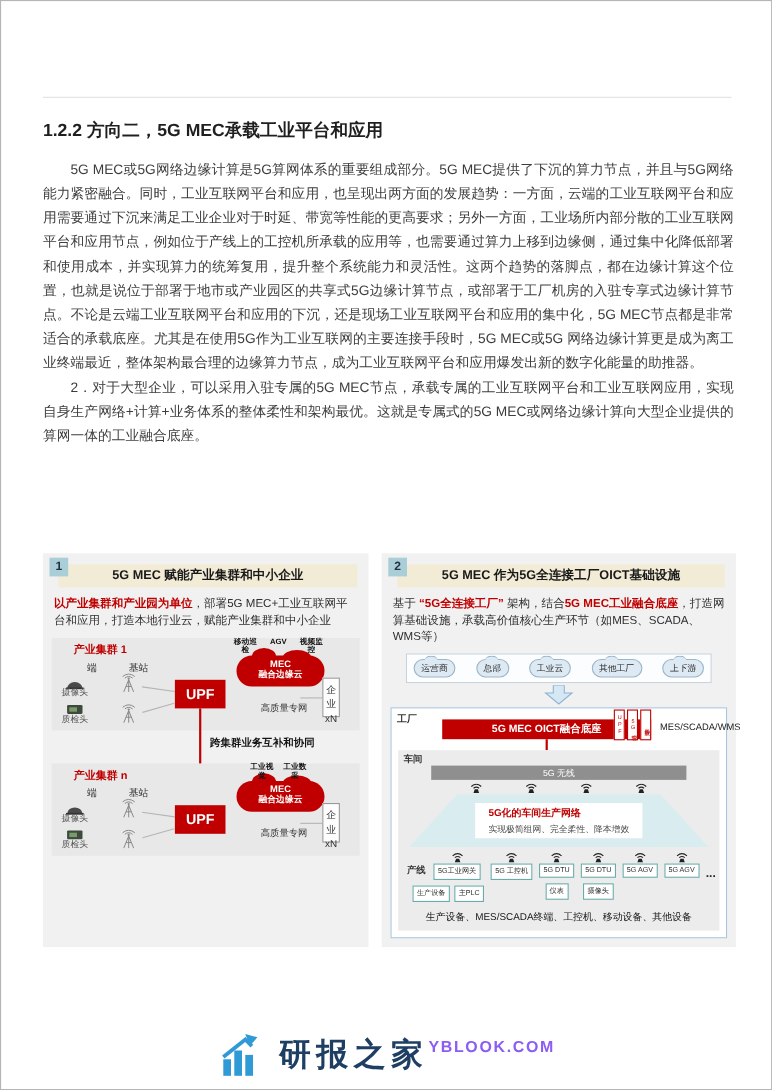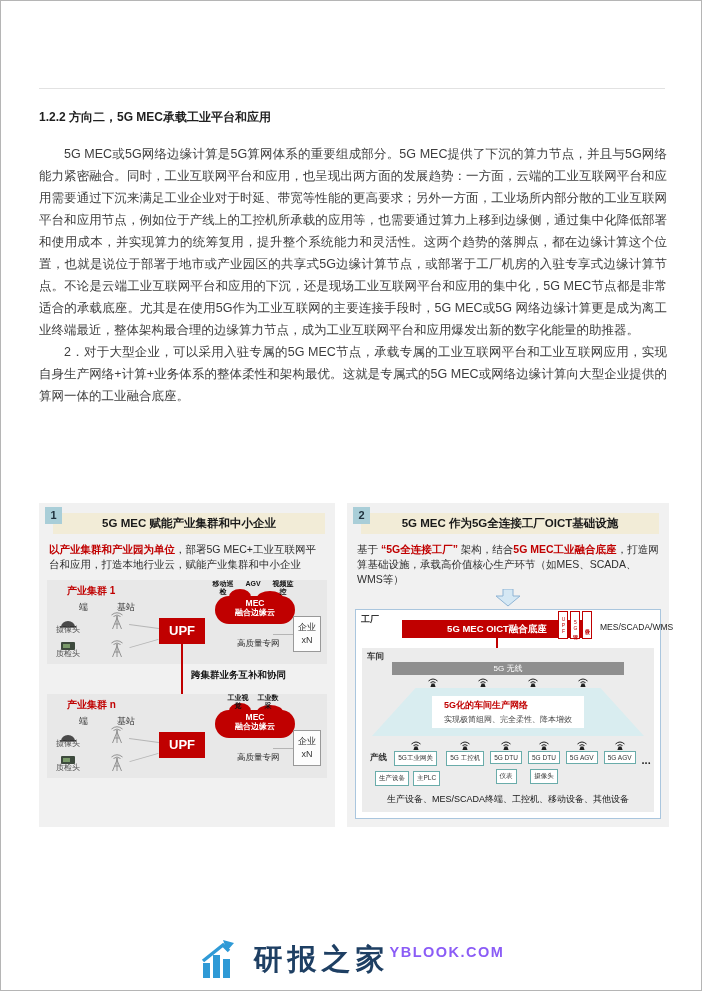--- a/index.html
+++ b/index.html
@@ -7,21 +7,21 @@
   .page {
     position:relative; width:702px; height:991px; margin:0 auto;
     background:#ffffff; border:1px solid #b5b5b5; overflow:hidden;
     font-family:"Liberation Sans","DejaVu Sans",sans-serif; color:#3f3f3f;
   }
   
   .header-row { position:absolute; top:46px; left:38px; right:36px;
     display:flex; justify-content:space-between; font-size:11px; color:#8f8f8f; }
   .header-divider { position:absolute; top:87px; left:38px; right:36px; height:1px; background:#e2e2e2; }
   
-  .sec-heading { position:absolute; top:108px; left:38px; font-size:12px; font-weight:bold; color:#1f1f1f; }
+  .sec-heading { position:absolute; top:108px; left:38px; font-size:16px; font-weight:bold; color:#1f1f1f; }
   .body-text { position:absolute; top:142px; left:38px; width:628px; }
   .body-text p { font-size:12.5px; line-height:22px; text-align:justify; text-indent:2em; color:#3d3d3d; }
   
   .diagrams { position:absolute; top:502px; left:38px; display:flex; gap:12px; }
   .panel { background:#f1f1f1; padding:8px; }
   .panel-left { width:296px; }
   .panel-right { width:322px; }
   .title-bar { position:relative; margin:2px 2px 0 6px; background:#f2ecd7; height:21px; line-height:21px;
     text-align:center; font-weight:bold; font-size:11.5px; color:#191919; }
   .badge { position:absolute; left:-8px; top:-6px; width:17px; height:17px; background:#a9ced8;
@@ -40,21 +40,21 @@
     border-radius:14px; color:#fff; text-align:center; font-weight:bold; }
   .mec-cloud::before { content:""; position:absolute; left:14px; top:-7px; width:22px; height:16px;
     background:#c00000; border-radius:50%; }
   .mec-cloud::after { content:""; position:absolute; right:12px; top:-5px; width:26px; height:14px;
     background:#c00000; border-radius:50%; }
   .mec-l1 { position:relative; z-index:2; display:block; font-size:8.5px; margin-top:3px; line-height:9px; }
   .mec-l2 { position:relative; z-index:2; display:block; font-size:8px; line-height:10px; }
   .apps { position:absolute; left:156px; top:0; width:100px; display:flex; justify-content:center; gap:3px; z-index:3; }
   .app { width:27px; text-align:center; font-size:7px; font-weight:bold; color:#111; line-height:7.5px; }
   .hq-label { position:absolute; left:190px; top:58px; font-size:8.5px; color:#333; }
-  .ent-box { position:absolute; left:246px; top:36px; width:28px; height:36px; background:#fdfdfd;
+  .ent-box { position:absolute; left:246px; top:36px; width:16px; height:36px; background:#fdfdfd;
     border:1px solid #999; text-align:center; font-size:9px; color:#333; padding-top:4px; line-height:13px; }
   .conn { position:absolute; height:1px; background:#b5b5b5; }
   .cross-row { position:relative; height:22px; }
   .vline { position:absolute; left:134px; top:-20px; width:2px; height:62px; background:#c00000; }
   .cross-label { position:absolute; left:144px; top:5px; font-size:9.5px; font-weight:bold; color:#141414; }
   
   .clouds-box { margin:7px 14px 0; border:1px solid #c9d3dc; background:#fcfdfe; padding:4px 6px;
     display:flex; justify-content:space-between; align-items:center; }
   .cloud-pill { position:relative; background:#dde9f3; border:1px solid #9bb5c9; border-radius:9px;
     padding:2px 6px; font-size:8px; color:#2a2a2a; white-space:nowrap; }
@@ -230,20 +230,27 @@
 
     <div class="panel panel-right">
       <div class="title-bar">
         <span class="badge">2</span>
         <span>5G MEC 作为5G全连接工厂OICT基础设施</span>
       </div>
       <div class="panel-desc">
         <span>基于 </span><span class="red">“5G全连接工厂”</span><span> 架构，结合</span><span class="red">5G MEC工业融合底座</span><span>，打造网算基础设施，承载高价值核心生产环节（如MES、SCADA、WMS等）</span>
       </div>
 
+      <div class="clouds-box">
+        <span class="cloud-pill">运营商</span>
+        <span class="cloud-pill">总部</span>
+        <span class="cloud-pill">工业云</span>
+        <span class="cloud-pill">其他工厂</span>
+        <span class="cloud-pill">上下游</span>
+      </div>
 
       <svg class="big-arrow" width="28" height="18" viewBox="0 0 28 18">
         <path d="M9 0 L19 0 L19 7 L26 7 L14 17 L2 7 L9 7 Z" fill="#d5e8f4" stroke="#8fb4d4" stroke-width="1"></path>
       </svg>
 
       <div class="factory">
         <span class="f-label">工厂</span>
         <div class="base-row">
           <div class="base-bar">5G MEC OICT融合底座</div>
           <div class="sideboxes">

